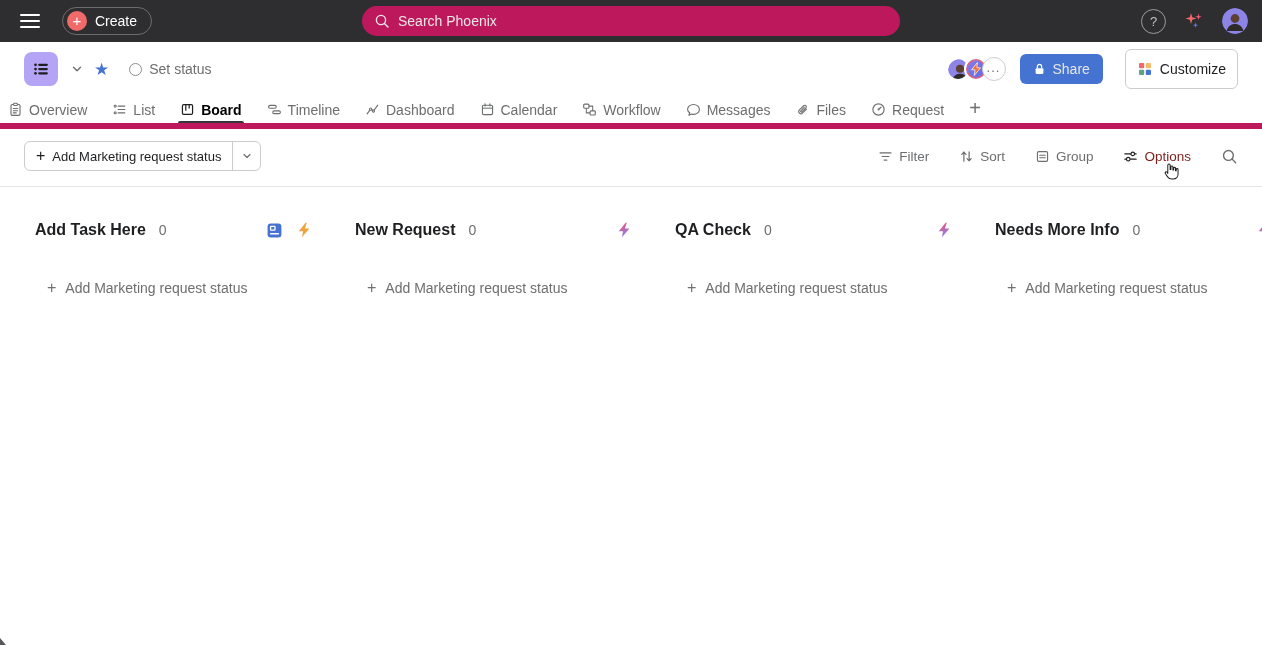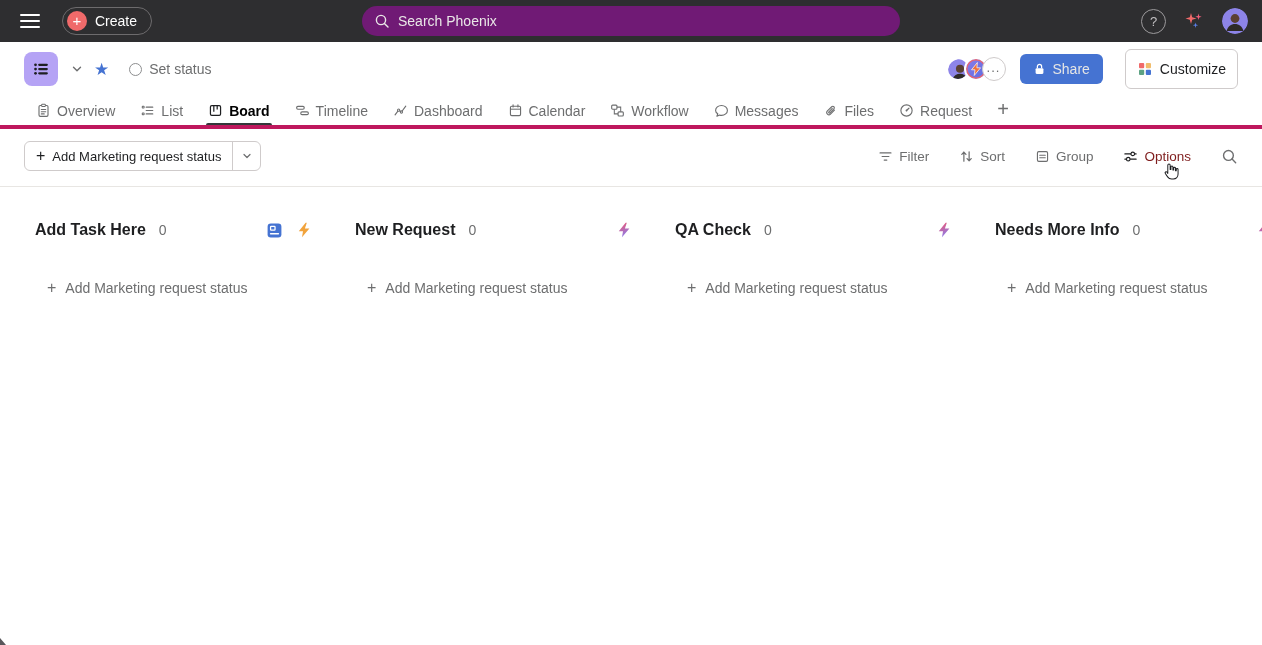--- a/index.html
+++ b/index.html
@@ -13,21 +13,21 @@
   .hamburger { width:20px; height:14px; display:flex; flex-direction:column;
     justify-content:space-between; cursor:pointer; margin-left:6px; }
   .hamburger span { height:2px; background:#fff; border-radius:1px; }
   .create-btn { margin-left:22px; display:flex; align-items:center; gap:8px;
     border:1px solid #6d6b6d; border-radius:16px; padding:3px 14px 3px 4px;
     background:transparent; cursor:pointer; }
   .create-plus { width:20px; height:20px; border-radius:50%; background:#f06a6a;
     color:#fff; font-size:15px; line-height:19px; text-align:center; font-weight:400; }
   .create-label { color:#fff; font-size:14px; }
   .searchbar { position:absolute; left:50%; transform:translateX(-50%);
-    width:538px; height:30px; background:#701a75; border-radius:15px;
+    width:538px; height:30px; background:#be185d; border-radius:15px;
     display:flex; align-items:center; padding:0 12px; gap:8px; cursor:text; }
   .searchbar .ph { color:#e9e7e7; font-size:14px; }
   .topbar-right { margin-left:auto; display:flex; align-items:center; gap:16px; }
   .help-circle { width:25px; height:25px; border:1px solid #9c9a9c; border-radius:50%;
     color:#c3c1c3; font-size:13px; display:flex; align-items:center; justify-content:center;
     cursor:pointer; }
   .avatar-sm { width:26px; height:26px; border-radius:50%; overflow:hidden; cursor:pointer; }
 
   
   .header { height:54px; display:flex; align-items:center; padding:0 24px; background:#fff; }
@@ -51,22 +51,22 @@
     background:#fff; color:#6d6e6f; font-size:13px; line-height:20px; text-align:center;
     cursor:pointer; letter-spacing:1px; }
   .share-btn { margin-left:14px; height:30px; background:#4573d2; color:#e5e5e5;
     border:none; border-radius:6px; display:flex; align-items:center; gap:7px;
     padding:0 13px; font-size:14px; cursor:pointer; }
   .customize-btn { margin-left:22px; height:40px; background:#fff; color:#1e1f21;
     border:1px solid #cfcbcb; border-radius:6px; display:flex; align-items:center;
     gap:7px; padding:0 11px; font-size:14px; cursor:pointer; }
 
   
-  .tabs { display:flex; align-items:center; gap:25px; padding:0 36px; height:33px;
-    border-bottom:4px solid #be185d; }
+  .tabs { display:flex; align-items:center; gap:25px; padding:0 8px; height:33px;
+    border-bottom:6px solid #be185d; }
   .tab { display:flex; align-items:center; gap:6px; font-size:14px; color:#6d6e6f;
     cursor:pointer; height:100%; position:relative; }
   .tab.active { color:#000000; font-weight:700; }
   .tab.active::after { content:""; position:absolute; left:-2px; right:-2px; bottom:0;
     height:2px; background:#34373a; border-radius:2px 2px 0 0; }
   .add-tab { font-size:20px; color:#6d6e6f; font-weight:400; padding-bottom:2px; }
 
   
   .toolbar { display:flex; align-items:center; justify-content:space-between;
     padding:12px 24px 15px 24px; border-bottom:1px solid #e8e6e3; }

